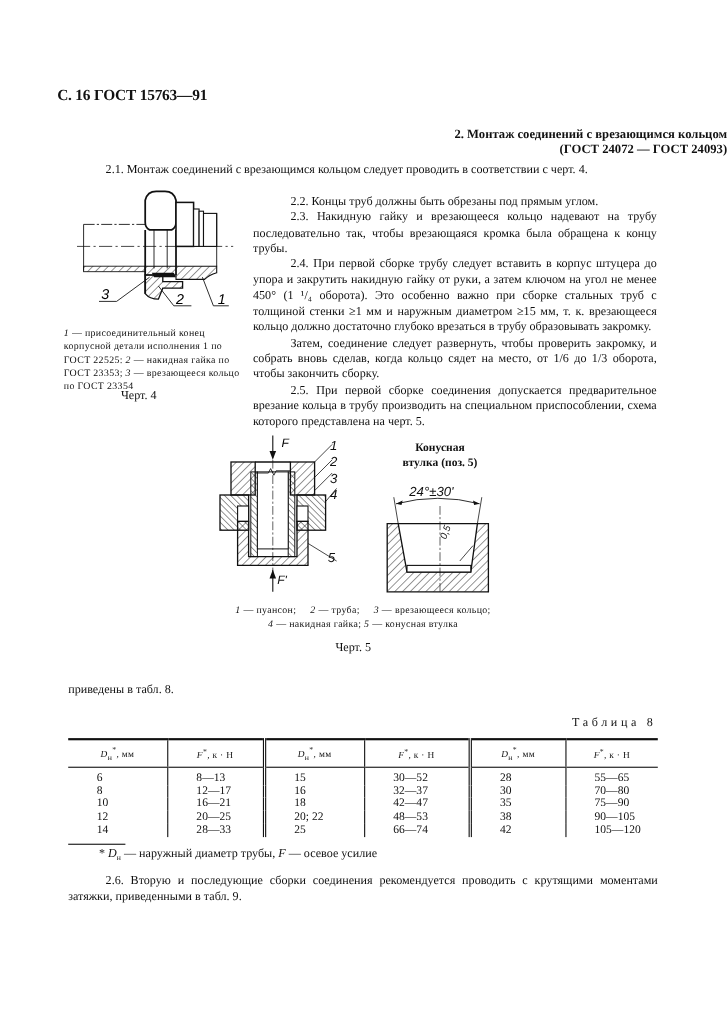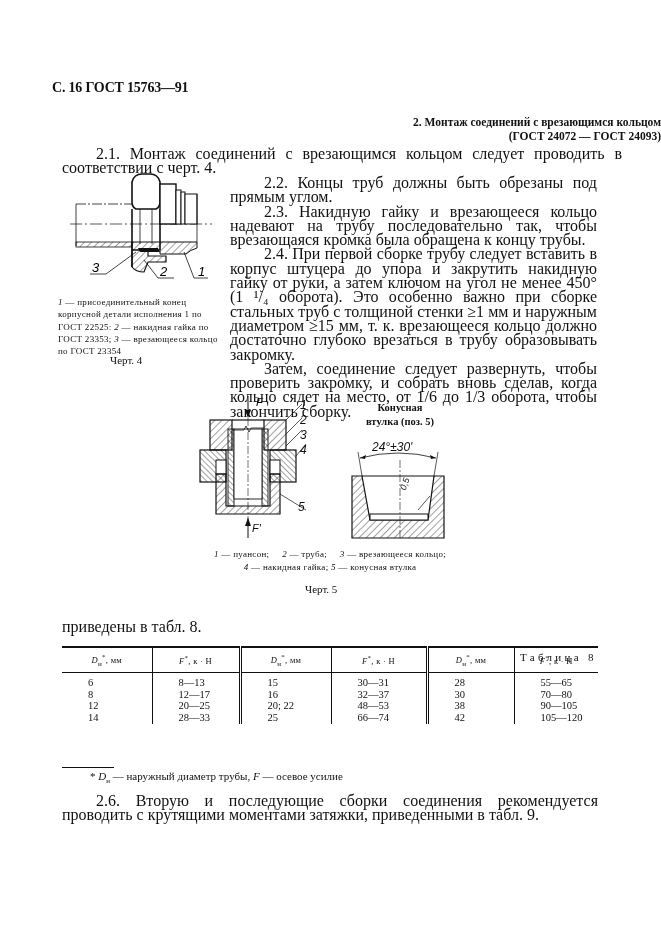--- a/index.html
+++ b/index.html
@@ -1,38 +1,38 @@
 <!DOCTYPE html>
 <html><head>
 <meta charset="utf-8">
 <style>
   html, body { margin: 0; padding: 0; background: #ffffff; }
   body { width: 661px; height: 936px; position: relative; overflow: hidden;
          font-family: "Liberation Serif", "DejaVu Serif", serif; color: #111; }
   .abs { position: absolute; }
   .page-header { left: 52px; top: 80px; font-weight: bold; font-size: 14px; letter-spacing: -0.2px; }
   .section-title { left: 0; width: 661px; top: 115px; text-align: right; font-weight: bold; font-size: 11.5px; line-height: 14px; }
-  .para { font-size: 16px; line-height: 14.3px; text-align: justify; }
+  .para { font-size: 11px; line-height: 14.3px; text-align: justify; }
   .indent { text-indent: 34px; }
   .p21 { left: 62px; top: 147px; width: 560px; }
   .rightcol { left: 230px; top: 176px; width: 367px; }
   .rightcol p { margin: 0; }
   .cap4 { left: 58px; top: 296px; width: 160px; font-size: 9px; line-height: 12.3px; font-style: normal; letter-spacing: 0.3px; }
   .cap4 .num { font-style: italic; }
   .cherta4 { left: 110px; top: 354px; font-size: 11px; }
   .fig4 { left: 62px; top: 172px; }
   .fig5 { left: 198px; top: 394px; }
   .kon-title { left: 340px; top: 401px; width: 120px; text-align: center; font-weight: bold; font-size: 10.5px; line-height: 14px; }
   .cap5 { left: 180px; top: 548px; width: 300px; text-align: center; font-size: 9px; line-height: 13px; letter-spacing: 0.3px; }
   .cap5 .num { font-style: italic; }
   .cherta5 { left: 305px; top: 583px; font-size: 11px; }
   .reco { left: 62px; top: 620px; width: 535px; }
   .reco .line1 { display: flex; justify-content: space-between; }
   .tabl-label { left: 520px; top: 651px; font-size: 11px; letter-spacing: 3.3px; }
-  table.t8 { position: absolute; left: 62px; top: 646px; width: 536px; border-collapse: collapse; font-size: 10.5px; }
+  table.t8 { position: absolute; left: 62px; top: 671px; width: 536px; border-collapse: collapse; font-size: 10.5px; }
   table.t8 th { font-weight: normal; font-size: 8.5px; height: 24px; border-top: 2px solid #111; border-bottom: 1px solid #111; padding: 0; letter-spacing: 0.3px; }
   table.t8 td { padding: 0 0 0 26px; line-height: 11.7px; text-align: left; vertical-align: top; }
   table.t8 tbody tr:first-child td { padding-top: 4px; }
   table.t8 th.dv, table.t8 td.dv { border-left: 1px solid #111; }
   table.t8 th.dd, table.t8 td.dd { border-left: 3px double #111; }
   table.t8 th .it { font-style: italic; }
   .fn-rule { left: 62px; top: 767px; width: 52px; height: 0; border-top: 1px solid #111; }
   .footnote { left: 90px; top: 770px; font-size: 11px; }
   .footnote .it { font-style: italic; }
   .p26 { left: 62px; top: 794px; width: 536px; }
@@ -97,20 +97,21 @@
 <div class="abs cap4">
   <span class="num">1</span><span> — присоединительный конец корпусной детали исполнения 1 по ГОСТ 22525: </span><span class="num">2</span><span> — накидная гайка по ГОСТ 23353; </span><span class="num">3</span><span> — врезающееся кольцо по ГОСТ 23354</span>
 </div>
 <div class="abs cherta4">Черт. 4</div>
 
 <div class="abs para rightcol">
   <p class="indent">2.2. Концы труб должны быть обрезаны под прямым углом.</p>
   <p class="indent">2.3. Накидную гайку и врезающееся кольцо надевают на трубу последовательно так, чтобы врезающаяся кромка была обращена к концу трубы.</p>
   <p class="indent">2.4. При первой сборке трубу следует вставить в корпус штуцера до упора и закрутить накидную гайку от руки, а затем ключом на угол не менее 450° (1 ¹/₄ оборота). Это особенно важно при сборке стальных труб с толщиной стенки ≥1 мм и наружным диаметром ≥15 мм, т. к. врезающееся кольцо должно достаточно глубоко врезаться в трубу образовывать закромку.</p>
   <p class="indent">Затем, соединение следует развернуть, чтобы проверить закромку, и собрать вновь сделав, когда кольцо сядет на место, от 1/6 до 1/3 оборота, чтобы закончить сборку.</p>
+  <p class="indent">2.5. При первой сборке соединения допускается предварительное врезание кольца в трубу производить на специальном приспособлении, схема которого представлена на черт. 5.</p>
 </div>
 
 <div class="abs fig5">
   <svg width="110" height="146" viewBox="0 0 110 146">
     <defs>
       <pattern id="hatch2" width="5" height="5" patternUnits="userSpaceOnUse" patternTransform="rotate(45)">
         <line x1="0" y1="0" x2="0" y2="5" stroke="#111" stroke-width="0.8"></line>
       </pattern>
       <pattern id="hatch3" width="4" height="4" patternUnits="userSpaceOnUse" patternTransform="rotate(-45)">
         <line x1="0" y1="0" x2="0" y2="4" stroke="#111" stroke-width="0.8"></line>
@@ -221,33 +222,41 @@
       <th class="dv"><span class="it">F</span><sup>*</sup><span>, к · Н</span></th>
       <th class="dd"><span class="it">D</span><sub>н</sub><sup>*</sup><span>, мм</span></th>
       <th class="dv"><span class="it">F</span><sup>*</sup><span>, к · Н</span></th>
     </tr>
   </thead>
   <tbody>
     <tr>
       <td>6</td>
       <td class="dv">8—13</td>
       <td class="dd">15</td>
-      <td class="dv">30—31</td>
+      <td class="dv">30—52</td>
       <td class="dd">28</td>
       <td class="dv">55—65</td>
     </tr>
     <tr>
       <td>8</td>
       <td class="dv">12—17</td>
       <td class="dd">16</td>
       <td class="dv">32—37</td>
       <td class="dd">30</td>
       <td class="dv">70—80</td>
     </tr>
     <tr>
+      <td>10</td>
+      <td class="dv">16—21</td>
+      <td class="dd">18</td>
+      <td class="dv">42—47</td>
+      <td class="dd">35</td>
+      <td class="dv">75—90</td>
+    </tr>
+    <tr>
       <td>12</td>
       <td class="dv">20—25</td>
       <td class="dd">20; 22</td>
       <td class="dv">48—53</td>
       <td class="dd">38</td>
       <td class="dv">90—105</td>
     </tr>
     <tr>
       <td>14</td>
       <td class="dv">28—33</td>

